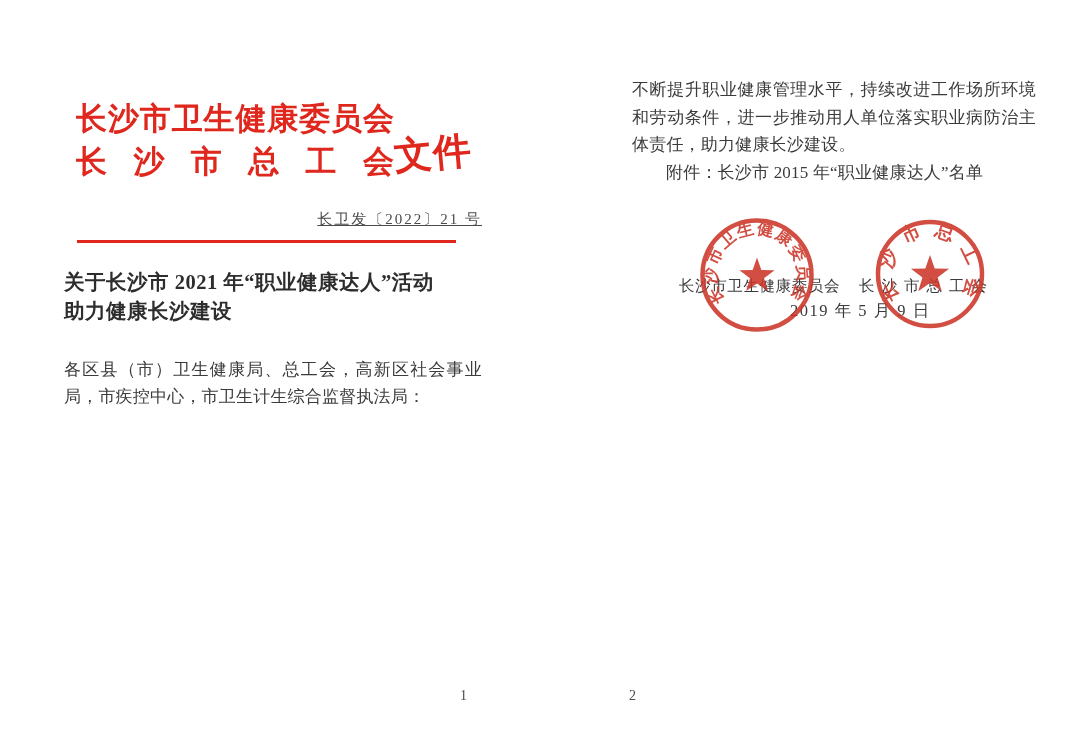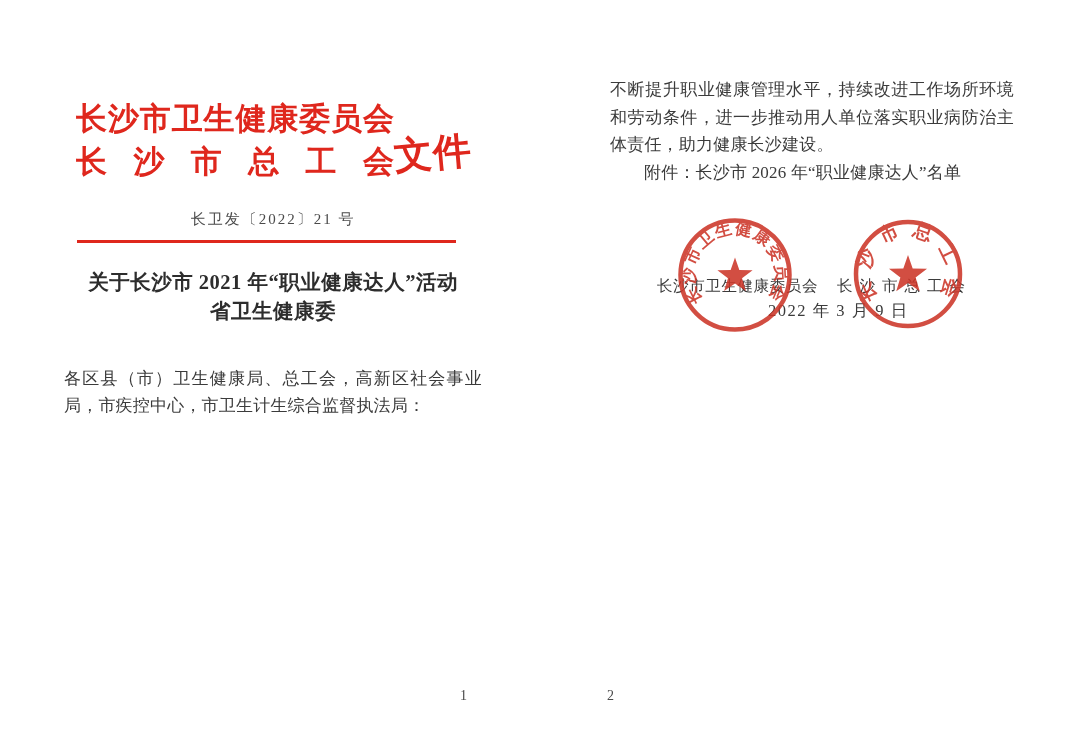--- a/index.html
+++ b/index.html
@@ -15,30 +15,30 @@
   
   .page-left{position:absolute;left:64px;top:0;width:418px;height:753px;}
   .red-header{position:relative;padding-top:98px;}
   .org-block{width:318px;margin-left:12px;color:var(--red);font-weight:bold;}
   .org-line{font-size:31px;line-height:1.38;text-align:justify;text-align-last:justify;white-space:nowrap;}
   .org-line2{letter-spacing:0;}
   .doc-word{
     position:absolute;left:330px;top:128px;font-size:38px;font-weight:bold;
     color:var(--red);transform:rotate(-5deg);letter-spacing:1px;white-space:nowrap;
   }
-  .doc-number{margin-top:26px;text-align:center;font-size:15px;color:#4a4a4a;letter-spacing:2px;}
+  .doc-number{margin-top:26px;text-align:right;font-size:15px;color:#4a4a4a;letter-spacing:2px;text-decoration:underline;}
   .red-rule{margin:11px 0 0 13px;width:379px;height:3px;background:var(--red);}
-  .title{margin-top:25px;text-align:center;font-size:20.5px;font-weight:bold;color:#2d2d2d;line-height:1.42;letter-spacing:0.5px;}
-  .body-text{margin-top:39px;font-size:17px;line-height:27.5px;text-align:justify;letter-spacing:0.2px;color:var(--ink);}
+  .title{margin-top:25px;text-align:left;font-size:20.5px;font-weight:bold;color:#2d2d2d;line-height:1.42;letter-spacing:0.5px;}
+  .body-text{margin-top:30px;font-size:17px;line-height:27.5px;text-align:justify;letter-spacing:0.2px;color:var(--ink);}
   .body-text p{margin:0;}
   .p-indent{text-indent:2em;}
   .page-num{position:absolute;font-size:14px;color:#4a4a4a;}
   .pn-1{left:396px;top:688px;}
   
-  .page-right{position:absolute;left:610px;top:0;width:404px;height:623px;}
+  .page-right{position:absolute;left:632px;top:0;width:404px;height:623px;}
   .page-right .body-text{margin-top:76px;}
   .attachment{text-indent:2em;margin-top:3px;}
   .sig-org1{position:absolute;left:47px;top:276px;font-size:15.5px;letter-spacing:0.6px;white-space:nowrap;}
   .sig-org2{position:absolute;left:227px;top:276px;width:128px;font-size:15.5px;text-align:justify;text-align-last:justify;white-space:nowrap;}
   .sig-date{position:absolute;left:158px;top:300px;font-size:16.5px;letter-spacing:1.5px;white-space:nowrap;}
   .pn-2{left:-3px;top:688px;}
   .seal{position:absolute;opacity:0.87;}
   .seal-1{left:66px;top:216px;}
   .seal-2{left:242px;top:218px;}
   .seal text{font-family:"Liberation Serif","DejaVu Serif",serif;font-weight:bold;}
@@ -56,40 +56,40 @@
         <div class="org-line org-line2">长沙市总工会</div>
       </div>
       <div class="doc-word">文件</div>
     </div>
 
     <div class="doc-number">长卫发〔2022〕21 号</div>
     <div class="red-rule"></div>
 
     <div class="title">
       <div>关于长沙市 2021 年“职业健康达人”活动</div>
-      <div>省卫生健康委</div>
+      <div>助力健康长沙建设</div>
     </div>
 
     <div class="body-text">
       <p>各区县（市）卫生健康局、总工会，高新区社会事业局，市疾控中心，市卫生计生综合监督执法局：</p>
     </div>
 
     <div class="page-num pn-1">1</div>
   </div>
 
   <div class="page-right">
 
     <div class="body-text">
       <p>不断提升职业健康管理水平，持续改进工作场所环境和劳动条件，进一步推动用人单位落实职业病防治主体责任，助力健康长沙建设。</p>
-      <p class="attachment">附件：长沙市 2026 年“职业健康达人”名单</p>
+      <p class="attachment">附件：长沙市 2015 年“职业健康达人”名单</p>
     </div>
 
     <div class="sig-org1">长沙市卫生健康委员会</div>
     <div class="sig-org2">长沙市总工会</div>
-    <div class="sig-date">2022 年 3 月 9 日</div>
+    <div class="sig-date">2019 年 5 月 9 日</div>
 
     <svg class="seal seal-1" width="118" height="118" viewBox="0 0 118 118">
       <circle cx="59" cy="59" r="54.5" fill="none" stroke="#cc3427" stroke-width="4.5"></circle>
       <path id="sealArc1" d="M 26.7 84.3 A 41 41 0 1 1 91.3 84.3" fill="none"></path>
       <text font-size="16.5" fill="#cc3427">
         <textPath href="#sealArc1" textLength="180">长沙市卫生健康委员会</textPath>
       </text>
       <polygon fill="#cc3427" points="59,41.5 63.35,54.01 76.59,54.28 66.04,62.29 69.88,74.97 59,67.4 48.12,74.97 51.96,62.29 41.41,54.28 54.65,54.01"></polygon>
     </svg>
 

